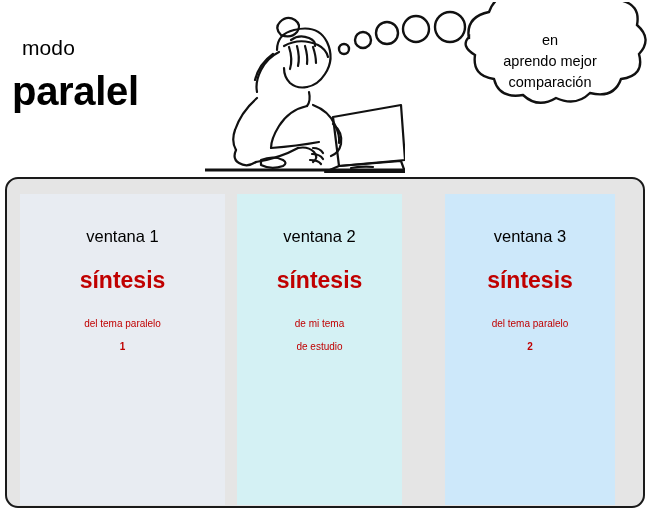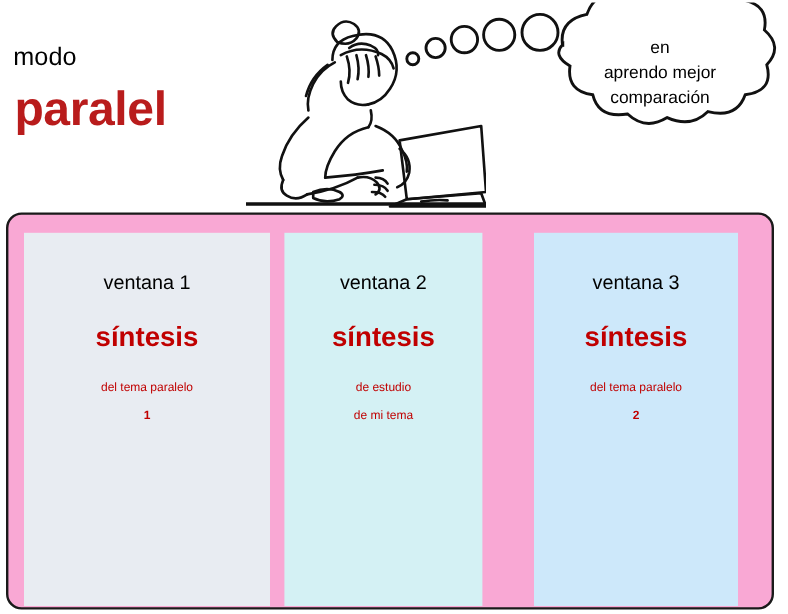--- a/index.html
+++ b/index.html
@@ -17,33 +17,33 @@
   }
 
   
   #header-area {
     position: absolute;
     left: 0; top: 0;
     width: 657px; height: 177px;
   }
   #mode-label {
     position: absolute;
-    left: 11px; top: 36px;
+    left: 22px; top: 36px;
     font-size: 21px;
     line-height: 24px;
     color: #000000;
     letter-spacing: 0.1px;
   }
   #mode-value {
     position: absolute;
     left: 12px; top: 68px;
     font-size: 40px;
     line-height: 46px;
     font-weight: bold;
-    color: #b91c1c;
+    color: #000000;
     letter-spacing: -0.3px;
   }
 
   
   #illustration {
     position: absolute;
     left: 205px; top: 2px;
     width: 200px; height: 172px;
   }
   #illustration svg { display: block; }
@@ -66,21 +66,21 @@
   }
   #bubble-text span { display: block; }
 
   
   #panel {
     position: absolute;
     left: 5px; top: 177px;
     width: 640px; height: 331px;
     border: 2.5px solid #1a1a1a;
     border-radius: 13px;
-    background: #f9a8d4;
+    background: #e5e5e5;
     box-sizing: border-box;
   }
 
   
   .column {
     position: absolute;
     top: 15px;
     height: 311px;
     box-sizing: border-box;
     padding-top: 31px;
@@ -215,22 +215,22 @@
     <div class="col-detail">
       <div>del tema paralelo</div>
       <div class="em">1</div>
     </div>
   </div>
 
   <div class="column" id="column-2">
     <div class="col-window-label">ventana 2</div>
     <div class="col-synthesis">síntesis</div>
     <div class="col-detail">
+      <div>de mi tema</div>
       <div>de estudio</div>
-      <div>de mi tema</div>
     </div>
   </div>
 
   <div class="column" id="column-3">
     <div class="col-window-label">ventana 3</div>
     <div class="col-synthesis">síntesis</div>
     <div class="col-detail">
       <div>del tema paralelo</div>
       <div class="em">2</div>
     </div>

